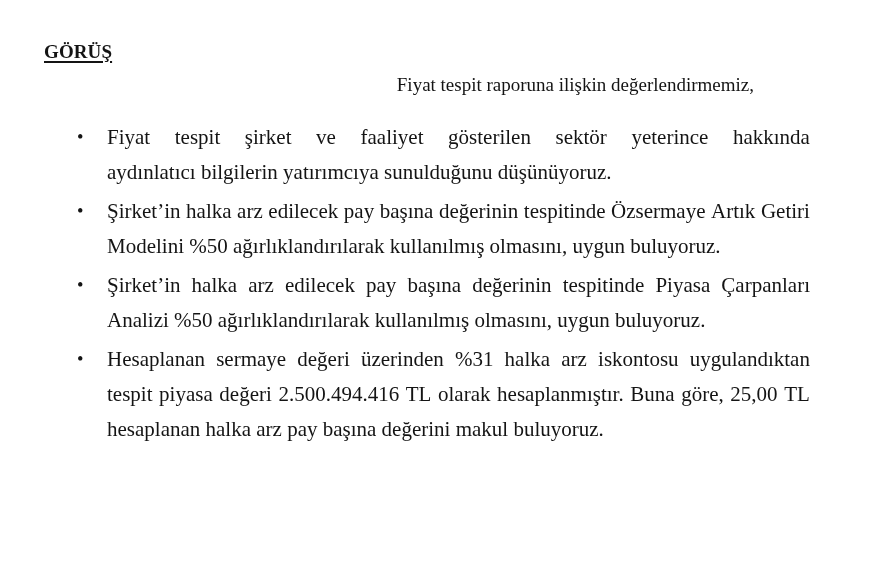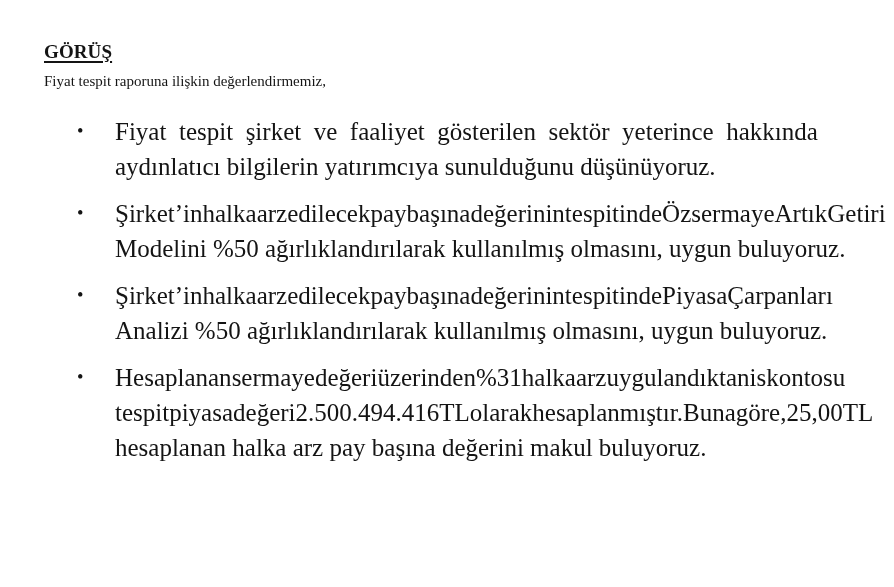--- a/index.html
+++ b/index.html
@@ -36,25 +36,26 @@
     letter-spacing: 0.1px;
   }
   .doc-heading .heading-text {
     text-decoration: underline;
     text-underline-offset: 3px;
     text-decoration-thickness: 2px;
   }
 
   
   .intro-line {
-    font-size: 15px;
+    font-size: 19px;
     line-height: 1.55;
     margin: 0;
     padding-top: 2px;
     white-space: nowrap;
+    text-align: right;
   }
 
   
   .bullet-list {
     list-style: none;
     margin: 0;
     padding: 0;
     margin-top: 21px;
   }
 
@@ -67,25 +68,25 @@
   .bullet-marker {
     position: absolute;
     left: 33px;
     top: 0;
     font-size: 18.5px;
     line-height: 35px;
     user-select: none;
   }
 
   .bullet-body {
-    font-size: 25px;
+    font-size: 21px;
     line-height: 35px;
     text-align: justify;
     text-justify: inter-word;
-    margin: 12px;
+    margin: 4px;
   }
 
   
   .line {
     display: block;
     white-space: nowrap;
   }
   .line.justified {
     display: flex;
     justify-content: space-between;
@@ -169,22 +170,22 @@
           <span class="bullet-marker">•</span>
           <div class="bullet-body">
             <span class="line justified">
               <span>Hesaplanan</span>
               <span>sermaye</span>
               <span>değeri</span>
               <span>üzerinden</span>
               <span>%31</span>
               <span>halka</span>
               <span>arz</span>
+              <span>iskontosu</span>
               <span>uygulandıktan</span>
-              <span>iskontosu</span>
             </span>
             <span class="line justified tight">
               <span>tespit</span>
               <span>piyasa</span>
               <span>değeri</span>
               <span>2.500.494.416</span>
               <span>TL</span>
               <span>olarak</span>
               <span>hesaplanmıştır.</span>
               <span>Buna</span>

